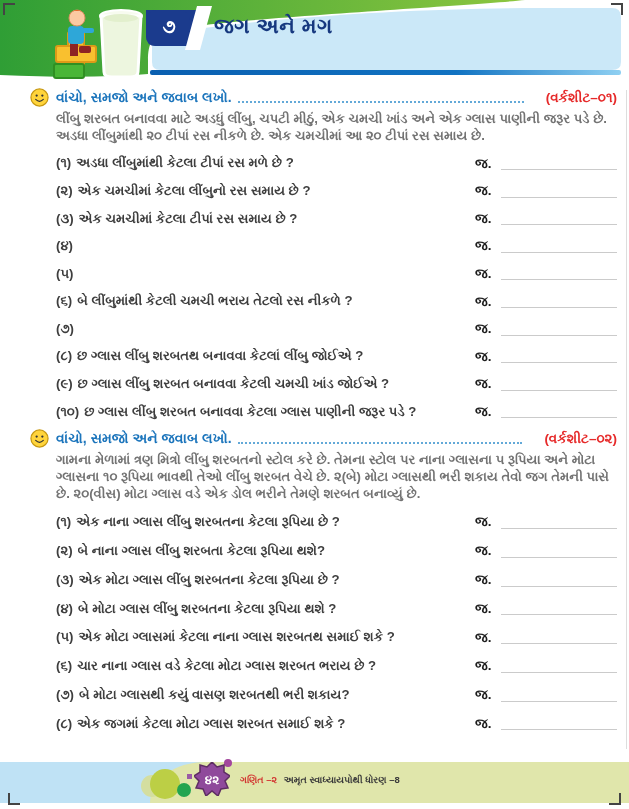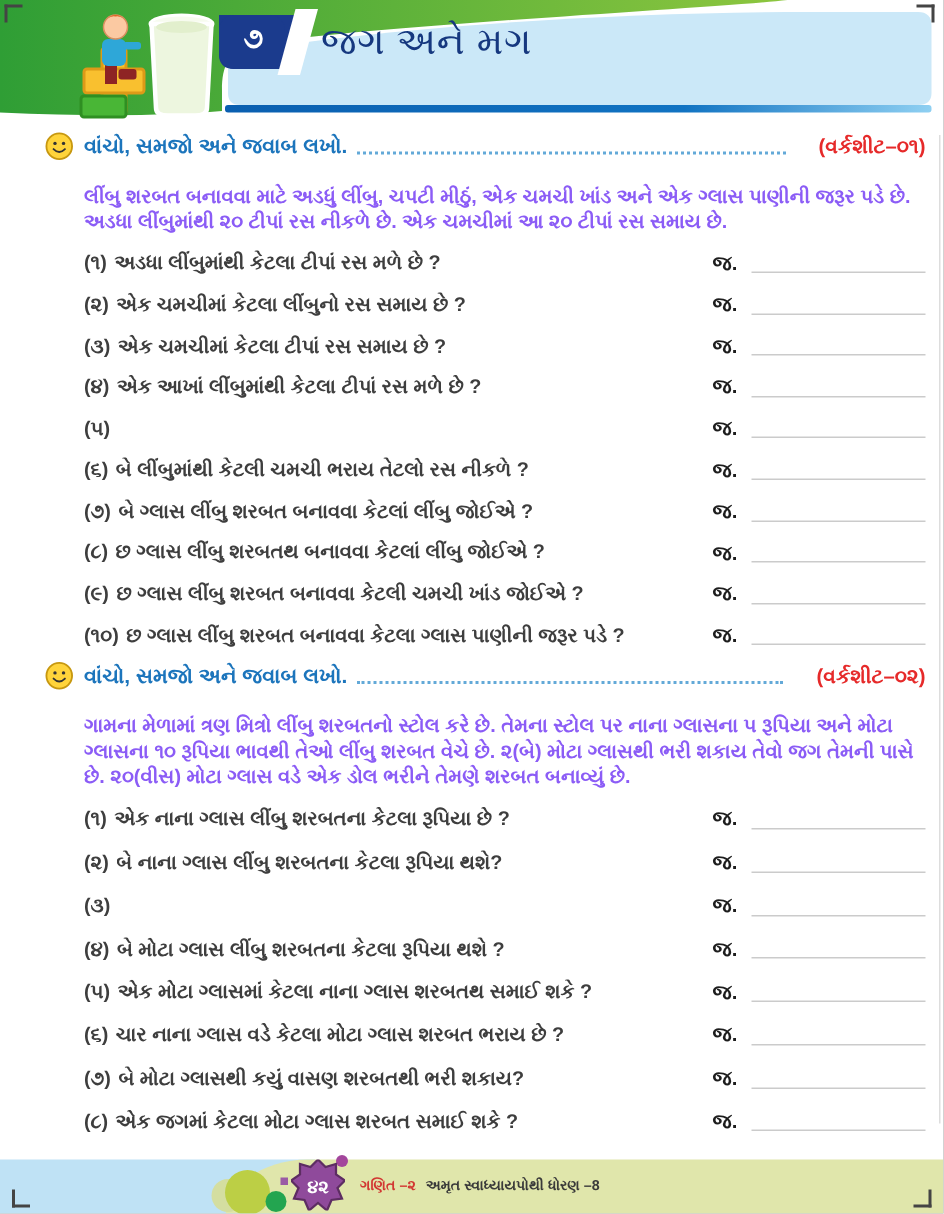--- a/index.html
+++ b/index.html
@@ -5,53 +5,53 @@
   * { margin:0; padding:0; box-sizing:border-box; }
   body { background:#888; font-family:"Liberation Sans","DejaVu Sans",sans-serif; }
   .page { position:relative; width:629px; height:809px; background:#fff; overflow:hidden; margin:0 auto; }
 
   
   .header { position:relative; height:82px; }
   .header svg.hd-bg { position:absolute; inset:0; }
   .hd-num { position:absolute; left:148px; top:12px; width:42px; height:30px;
             color:#fff; font-size:19px; font-weight:bold; text-align:center; line-height:30px; }
   .hd-title { position:absolute; left:214px; top:14px; color:#16387f;
-              font-size:25px; font-weight:normal; letter-spacing:.5px; white-space:nowrap; }
+              font-size:21px; font-weight:bold; letter-spacing:.5px; white-space:nowrap; }
   .illustration { position:absolute; left:46px; top:2px; }
 
   .crop { position:absolute; width:12px; height:12px; }
   .crop-tl { left:3px; top:3px; border-left:2px solid #444; border-top:2px solid #444; }
   .crop-tr { right:6px; top:3px; border-right:2px solid #444; border-top:2px solid #444; }
   .crop-bl { left:8px; bottom:4px; border-left:2px solid #444; border-bottom:2px solid #444; }
   .crop-br { right:8px; bottom:4px; border-right:2px solid #444; border-bottom:2px solid #444; }
   .edge-line { position:absolute; right:2px; top:90px; bottom:60px; width:1px; background:#ddd; }
 
   
   .content { padding:2px 12px 0 30px; }
   .sec-head { display:flex; align-items:center; margin-top:4px; }
   .smiley { flex:0 0 auto; width:19px; height:19px; }
   .sec-title { color:#1c75bc; font-weight:bold; font-size:14px; margin-left:7px; white-space:nowrap; }
   .leader { flex:1 1 auto; border-bottom:2px dotted #63a9d8; height:11px; margin:0 6px; }
   .ws-label { color:#e62a2a; font-weight:bold; font-size:13.5px; white-space:nowrap;margin-left:16px; }
 
-  .intro { margin:16px 2px 5px 26px; color:#8b5cf6; font-weight:bold;
+  .intro { margin:4px 2px 5px 26px; color:#737373; font-weight:bold;
            font-size:13.2px; line-height:1.27; }
 
   .q-list { margin-left:26px; }
   .q-row { display:flex; align-items:center; height:27.6px; color:#3e3e3e;
            font-weight:bold; font-size:13.2px; }
   .s2 .q-row { height:28.8px; }
   .q-num { margin-right:5px; white-space:nowrap; }
   .q-text { white-space:nowrap; overflow:hidden; }
   .q-answer { margin-left:auto; flex:0 0 142px; display:flex; align-items:flex-end; }
   .q-j { color:#1d1d1d; font-size:13.5px; line-height:1; }
   .q-line { flex:1; border-bottom:1.6px solid #cbcbcb; height:11px; margin-left:9px; }
 
   
-  .footer { position:absolute; left:0; right:0; bottom:0; height:36px; }
+  .footer { position:absolute; left:0; right:0; bottom:0; height:47px; }
   .f-blue { position:absolute; left:0; top:0; width:210px; height:41px; background:#bfe2f5; }
   .f-khaki { position:absolute; left:150px; right:0; top:0; height:41px;
              background:#e0e6ab; border-top-left-radius:55px 41px; }
   .f-circle-olive { position:absolute; left:150px; top:7px; width:30px; height:30px;
                     border-radius:50%; background:#bccf45; }
   .f-circle-pale { position:absolute; left:141px; top:13px; width:22px; height:22px;
                    border-radius:50%; background:#d4deA0; }
   .f-circle-green { position:absolute; left:177px; top:21px; width:14px; height:14px;
                     border-radius:50%; background:#23a550; }
   .f-dot-purple { position:absolute; left:224px; top:-3px; width:8px; height:8px;
@@ -154,21 +154,20 @@
             <span class="q-num">(૩)</span>
             <span class="q-text">એક ચમચીમાં કેટલા ટીપાં રસ સમાય છે ?</span>
             <span class="q-answer">
               <span class="q-j">જ.</span>
               <span class="q-line"></span>
             </span>
           </div>
 
           <div class="q-row">
             <span class="q-num">(૪)</span>
-            <span class="q-text">એક આખાં લીંબુમાંથી કેટલા ટીપાં રસ મળે છે ?</span>
             <span class="q-answer">
               <span class="q-j">જ.</span>
               <span class="q-line"></span>
             </span>
           </div>
 
           <div class="q-row">
             <span class="q-num">(૫)</span>
             <span class="q-answer">
               <span class="q-j">જ.</span>
@@ -180,21 +179,20 @@
             <span class="q-num">(૬)</span>
             <span class="q-text">બે લીંબુમાંથી કેટલી ચમચી ભરાય તેટલો રસ નીકળે ?</span>
             <span class="q-answer">
               <span class="q-j">જ.</span>
               <span class="q-line"></span>
             </span>
           </div>
 
           <div class="q-row">
             <span class="q-num">(૭)</span>
-            <span class="q-text">બે ગ્લાસ લીંબુ શરબત બનાવવા કેટલાં લીંબુ જોઈએ ?</span>
             <span class="q-answer">
               <span class="q-j">જ.</span>
               <span class="q-line"></span>
             </span>
           </div>
 
           <div class="q-row">
             <span class="q-num">(૮)</span>
             <span class="q-text">છ ગ્લાસ લીંબુ શરબતથ બનાવવા કેટલાં લીંબુ જોઈએ ?</span>
             <span class="q-answer">
@@ -242,29 +240,30 @@
             <span class="q-num">(૧)</span>
             <span class="q-text">એક નાના ગ્લાસ લીંબુ શરબતના કેટલા રૂપિયા છે ?</span>
             <span class="q-answer">
               <span class="q-j">જ.</span>
               <span class="q-line"></span>
             </span>
           </div>
 
           <div class="q-row">
             <span class="q-num">(૨)</span>
-            <span class="q-text">બે નાના ગ્લાસ લીંબુ શરબતના કેટલા રૂપિયા થશે?</span>
+            <span class="q-text">બે નાના ગ્લાસ લીંબુ શરબતા કેટલા રૂપિયા થશે?</span>
             <span class="q-answer">
               <span class="q-j">જ.</span>
               <span class="q-line"></span>
             </span>
           </div>
 
           <div class="q-row">
             <span class="q-num">(૩)</span>
+            <span class="q-text">એક મોટા ગ્લાસ લીંબુ શરબતના કેટલા રૂપિયા છે ?</span>
             <span class="q-answer">
               <span class="q-j">જ.</span>
               <span class="q-line"></span>
             </span>
           </div>
 
           <div class="q-row">
             <span class="q-num">(૪)</span>
             <span class="q-text">બે મોટા ગ્લાસ લીંબુ શરબતના કેટલા રૂપિયા થશે ?</span>
             <span class="q-answer">

